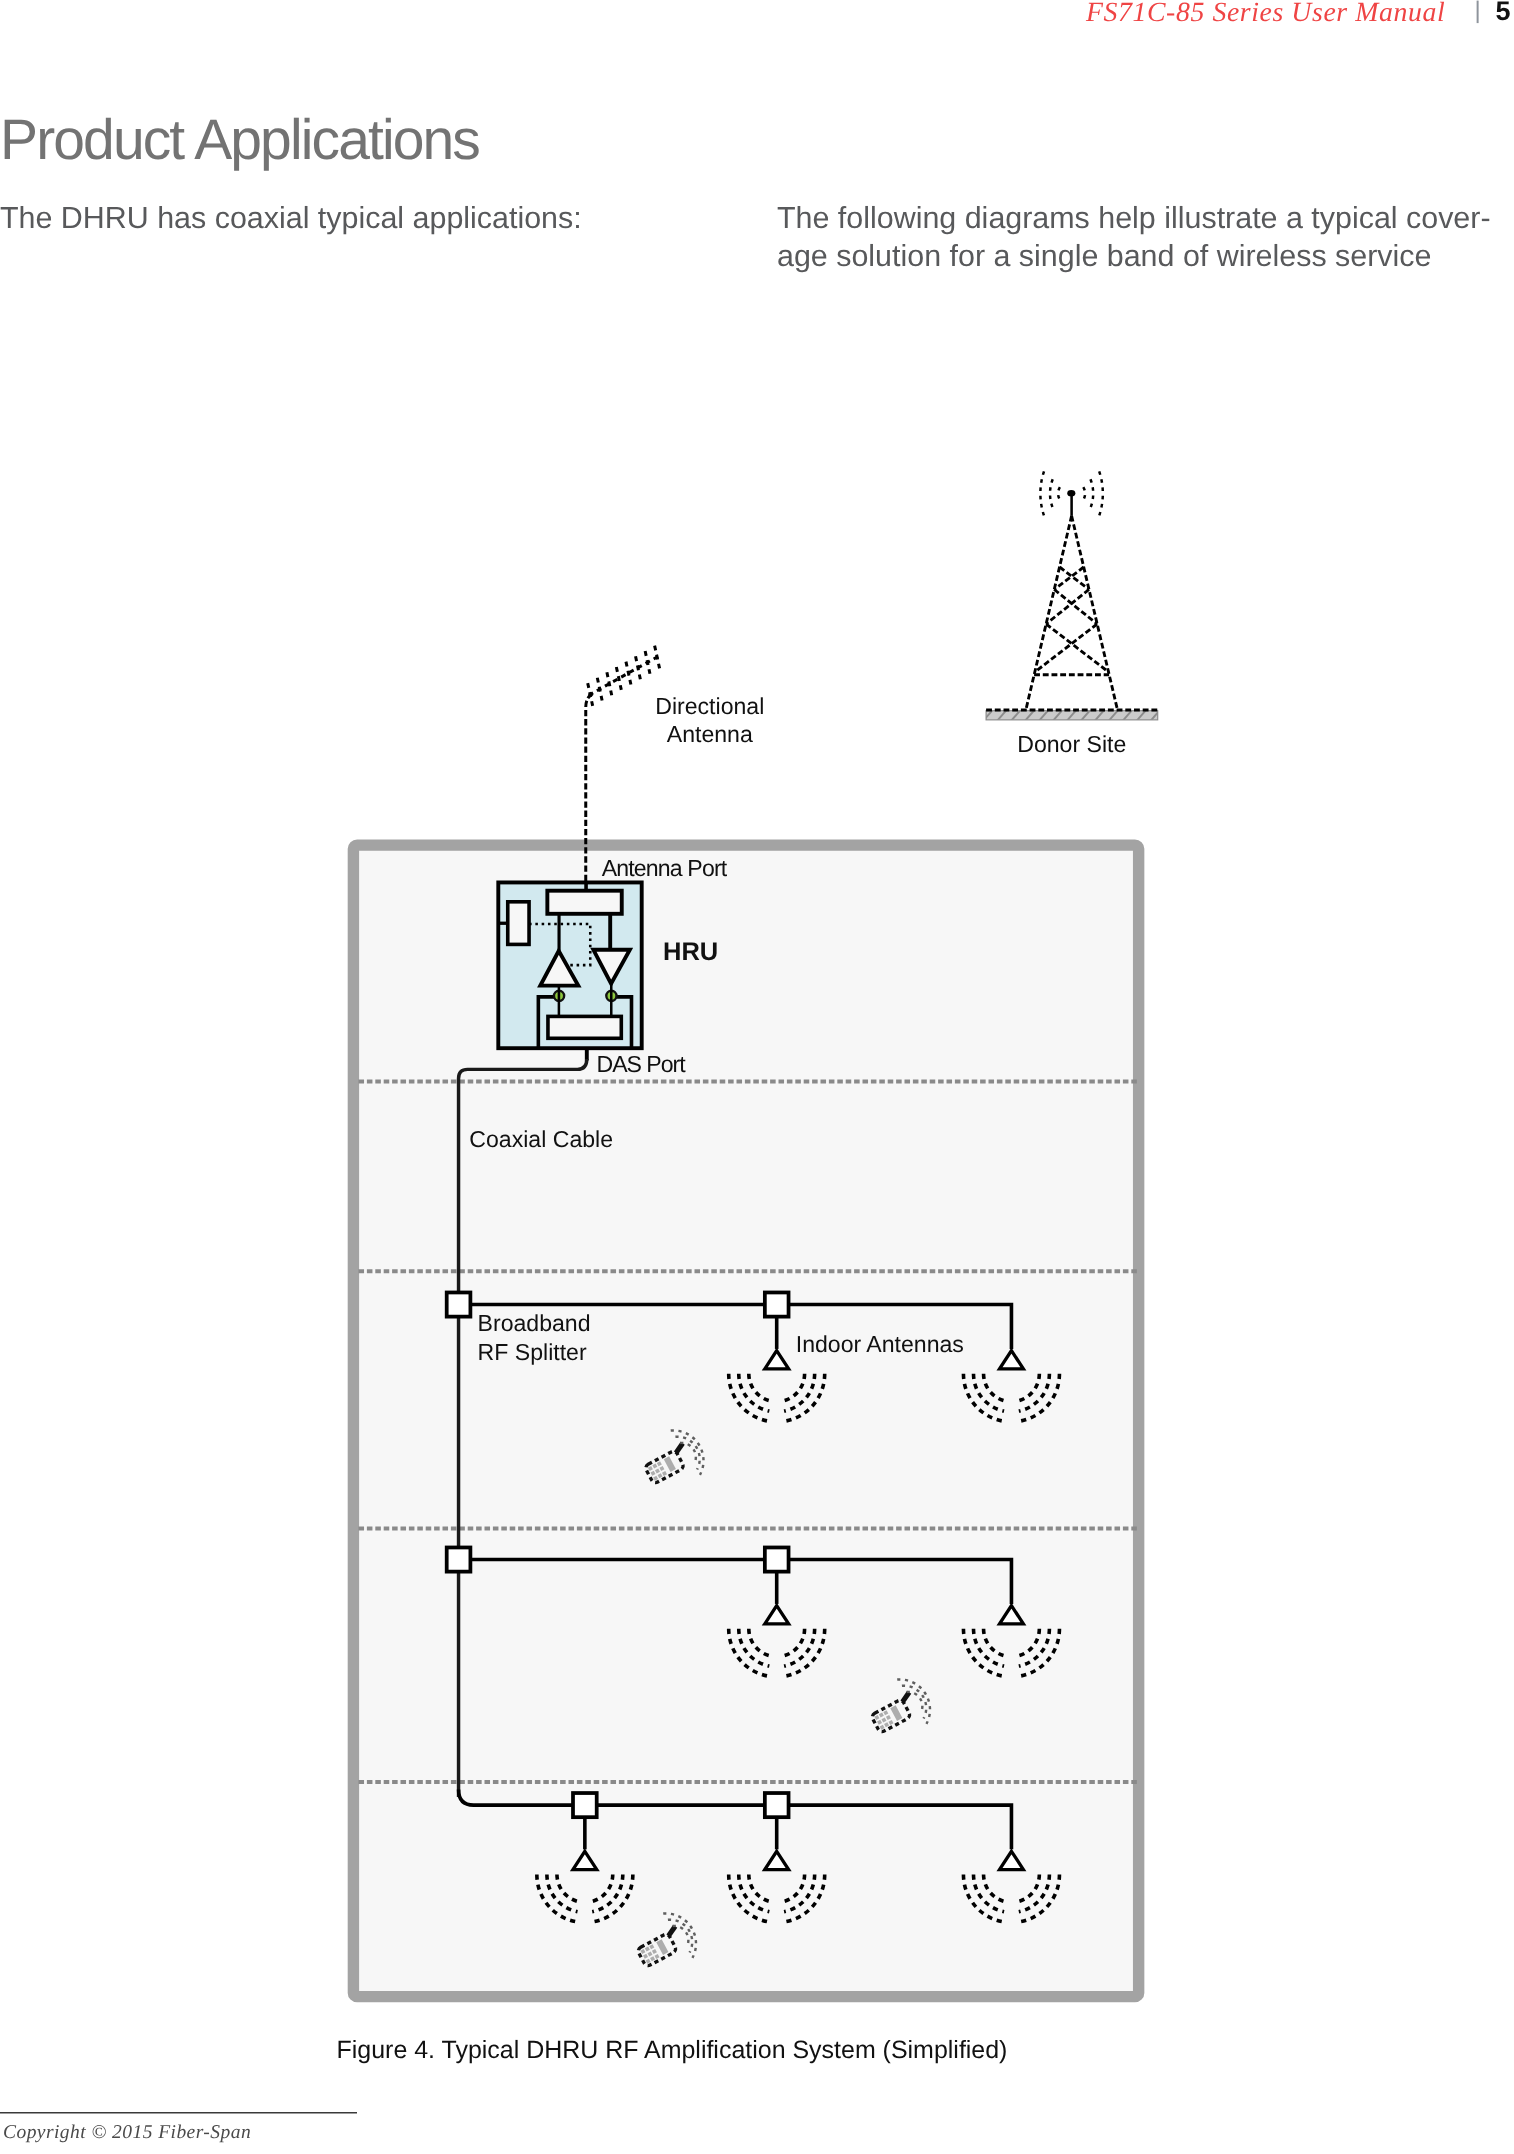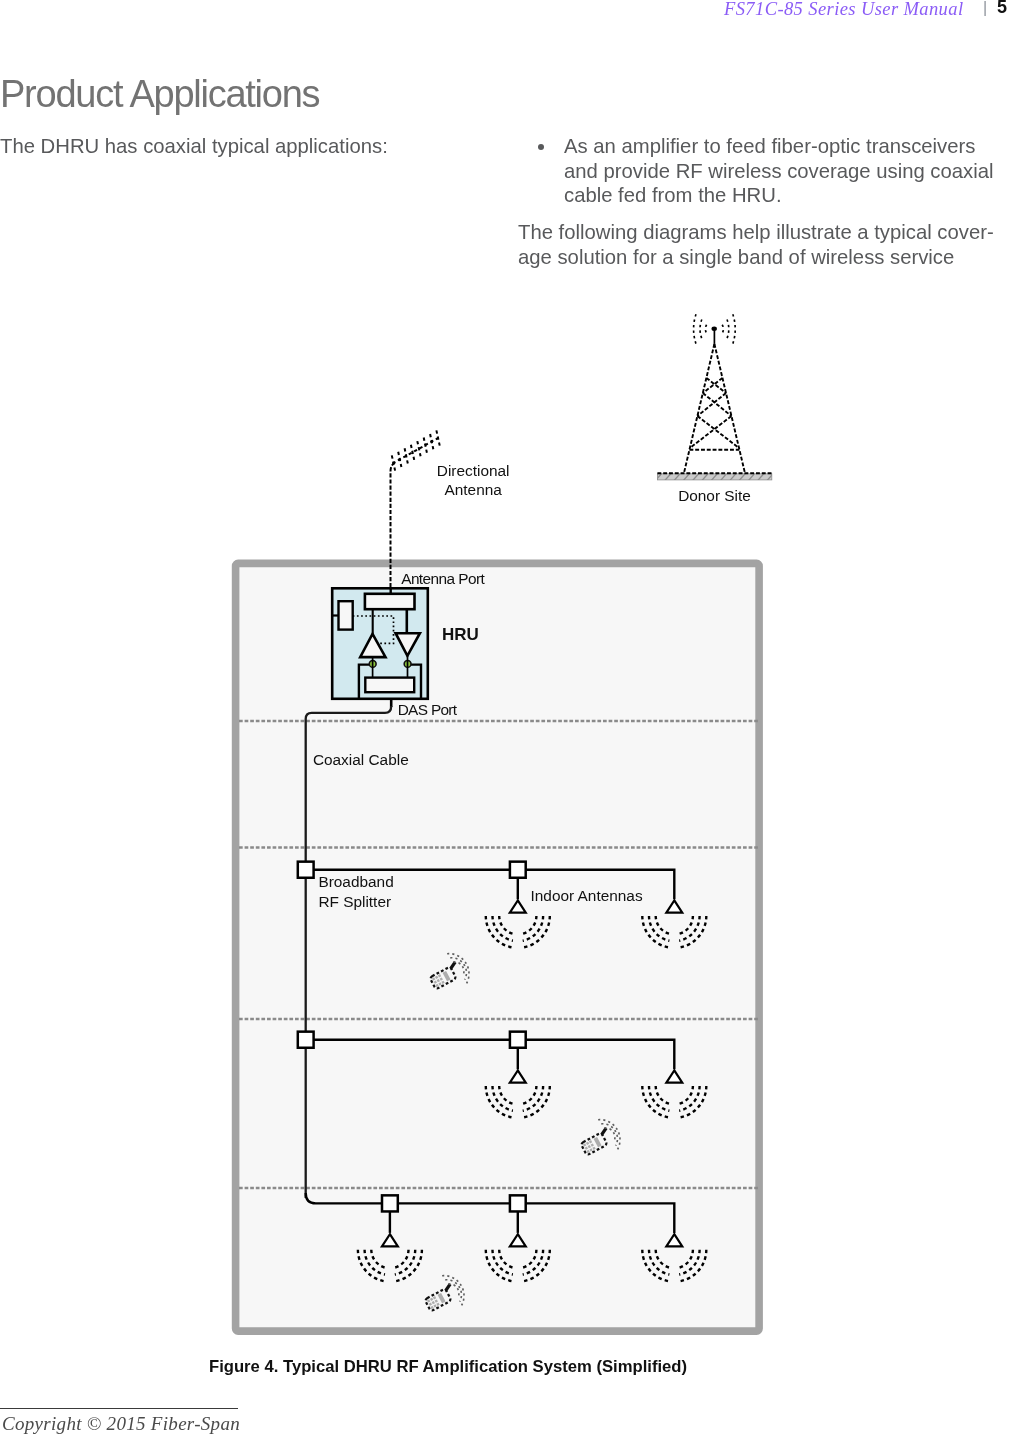--- a/index.html
+++ b/index.html
@@ -1,55 +1,52 @@
 <!DOCTYPE html>
 <html><head>
 <meta charset="utf-8">
 <style>
   html,body{margin:0;padding:0;}
   body{width:1009px;height:1436px;background:#ffffff;font-family:"Liberation Sans",sans-serif;overflow:hidden;position:relative;}
   .page{position:absolute;inset:0;}
   
   .hdr{position:absolute;top:0;left:0;width:1009px;height:30px;}
-  .hdr-title{position:absolute;left:724px;top:-1px;font-family:"Liberation Serif",serif;font-style:italic;font-size:18.5px;color:#8b5cf6;white-space:nowrap;letter-spacing:0.4px;}
+  .hdr-title{position:absolute;left:724px;top:-1px;font-family:"Liberation Serif",serif;font-style:italic;font-size:18.5px;color:#ef4444;white-space:nowrap;letter-spacing:0.4px;}
   .hdr-bar{position:absolute;left:983px;top:-1px;font-family:"Liberation Sans",sans-serif;font-size:16px;color:#8e949c;}
   .hdr-num{position:absolute;left:997px;top:-3px;font-size:18px;font-weight:bold;color:#111;}
   h1.title{position:absolute;left:0;top:73px;margin:0;font-size:38px;font-weight:400;color:#737373;letter-spacing:-1.25px;line-height:42px;}
   .col{position:absolute;font-size:20.3px;line-height:24.7px;color:#58595b;}
   .colL{left:0;top:134px;width:510px;}
   .colR{left:518px;top:134px;width:490px;}
   .col p{margin:0 0 12px 0;white-space:pre-line;}
   ul.bl{margin:0 0 12px 0;padding:0;list-style:none;}
   ul.bl li{position:relative;padding-left:46px;margin-bottom:12.2px;}
   ul.bl li:last-child{margin-bottom:0;}
   ul.bl li .bullet{position:absolute;left:20.4px;top:10.3px;width:6.1px;height:6.1px;border-radius:50%;background:#58595b;font-size:0;line-height:0;}
   .fig{position:absolute;left:0;top:290px;width:1009px;height:1090px;}
   .dlab text{font-family:"Liberation Sans",sans-serif;font-size:15.4px;fill:#111;}
   .dlab text.bold{font-weight:bold;font-size:17px;}
-  .figcap{position:absolute;left:0;top:1357px;width:896px;text-align:center;font-size:16.65px;font-weight:bold;color:#111;letter-spacing:0px;}
+  .figcap{position:absolute;left:0;top:1357px;width:896px;text-align:center;font-size:16.65px;font-weight:normal;color:#111;letter-spacing:0px;}
   .ftr-line{position:absolute;left:0;top:1407.5px;width:238px;height:1.3px;background:#3a3a3a;}
-  .ftr{position:absolute;left:2px;top:1413px;font-family:"Liberation Serif",serif;font-style:italic;font-size:19px;color:#4a4a4a;letter-spacing:0.3px;}
+  .ftr{position:absolute;left:2px;top:1413px;font-family:"Liberation Serif",serif;font-style:italic;font-size:13px;color:#4a4a4a;letter-spacing:0.3px;}
 </style>
 </head>
 <body>
 
 <div class="page">
   <div class="hdr">
     <span class="hdr-title">FS71C-85 Series User Manual</span>
     <span class="hdr-bar">|</span>
     <span class="hdr-num">5</span>
   </div>
   <h1 class="title">Product Applications</h1>
   <div class="col colL">
     <p>The DHRU has coaxial typical applications:</p>
   </div>
   <div class="col colR">
-    <ul class="bl">
-      <li><span class="bullet">•</span><span>As an amplifier to feed fiber-optic transceivers and provide RF wireless coverage using coaxial cable fed from the HRU.</span></li>
-    </ul>
     <p>The following diagrams help illustrate a typical cover-
 age solution for a single band of wireless service</p>
   </div>
 
   <div class="fig">
     <svg width="1009" height="1090" viewBox="0 0 1009 1090">
       <defs>
 
         <g id="ant">
           <polygon points="0,-12.2 7.95,0 -7.95,0" fill="#fff" stroke="#000" stroke-width="2.2"></polygon>

